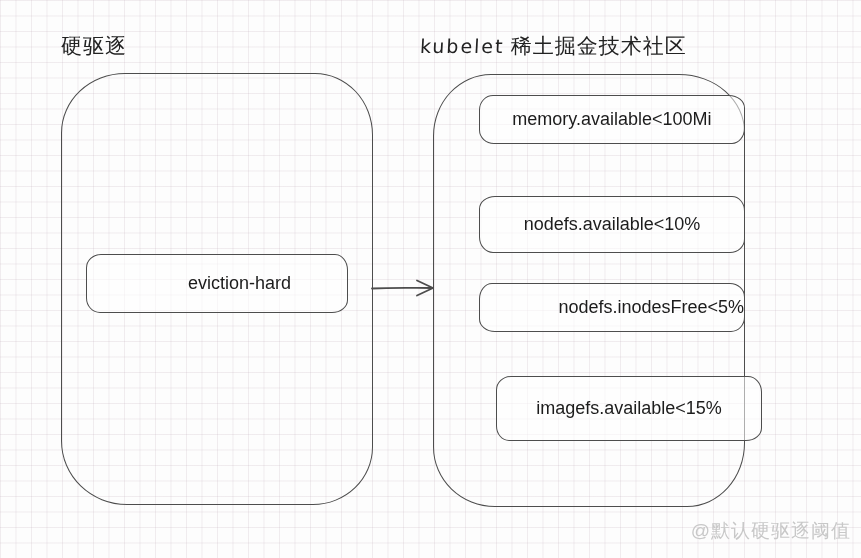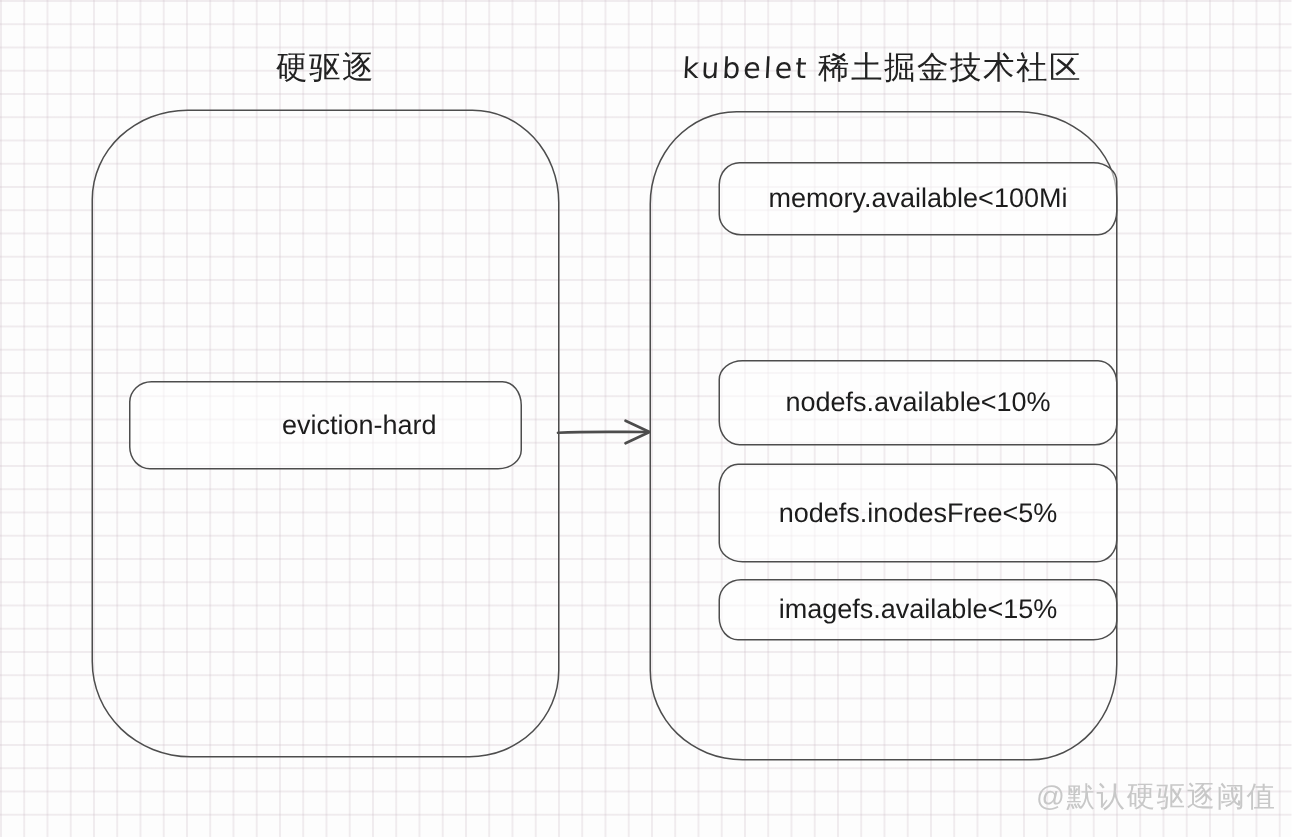--- a/index.html
+++ b/index.html
@@ -19,21 +19,21 @@
     font-family: "Liberation Sans", sans-serif;
     color: #1f1f1f;
   }
 
   
   .group-title {
     position: absolute;
     top: 32px;
     height: 28px;
     line-height: 28px;
-    text-align: center;
+    text-align: left;
     font-size: 21px;
     letter-spacing: 1px;
     color: #222222;
   }
   .title-left  { left: 61px;  width: 312px; }
   .title-right { left: 420px; width: 336px; }
   .kubelet-word {
     font-family: "DejaVu Sans", sans-serif;
     font-size: 19px;
     letter-spacing: 2px;
@@ -76,24 +76,24 @@
     left: 86px; top: 254px;
     width: 262px; height: 59px;
     border-radius: 15px 13px 16px 14px / 14px 16px 13px 15px;
     padding-left: 45px;
   }
   .threshold-node {
     left: 479px;
     width: 266px;
   }
   
-  .t1 { top: 108px; height: 49px; border-radius: 14px 16px 13px 15px / 15px 13px 16px 14px; }
-  .t2 { top: 196px; height: 57px; border-radius: 16px 13px 15px 14px / 13px 15px 14px 16px; margin-top: 44px; }
-  .t3 { top: 309px; height: 66px; border-radius: 13px 15px 14px 16px / 16px 14px 15px 13px; }
-  .t4 { top: 386px; height: 41px; border-radius: 15px 14px 16px 13px / 14px 16px 13px 15px; }
+  .t1 { top: 95px; height: 49px; border-radius: 14px 16px 13px 15px / 15px 13px 16px 14px; }
+  .t2 { top: 196px; height: 57px; border-radius: 16px 13px 15px 14px / 13px 15px 14px 16px; }
+  .t3 { top: 283px; height: 49px; border-radius: 13px 15px 14px 16px / 16px 14px 15px 13px; justify-content: flex-end; }
+  .t4 { top: 376px; height: 65px; border-radius: 15px 14px 16px 13px / 14px 16px 13px 15px; margin-left: 17px; }
 
   
   .arrow-svg {
     position: absolute;
     left: 370px; top: 277px;
     width: 66px; height: 22px;
   }
 
   
   .watermark {

